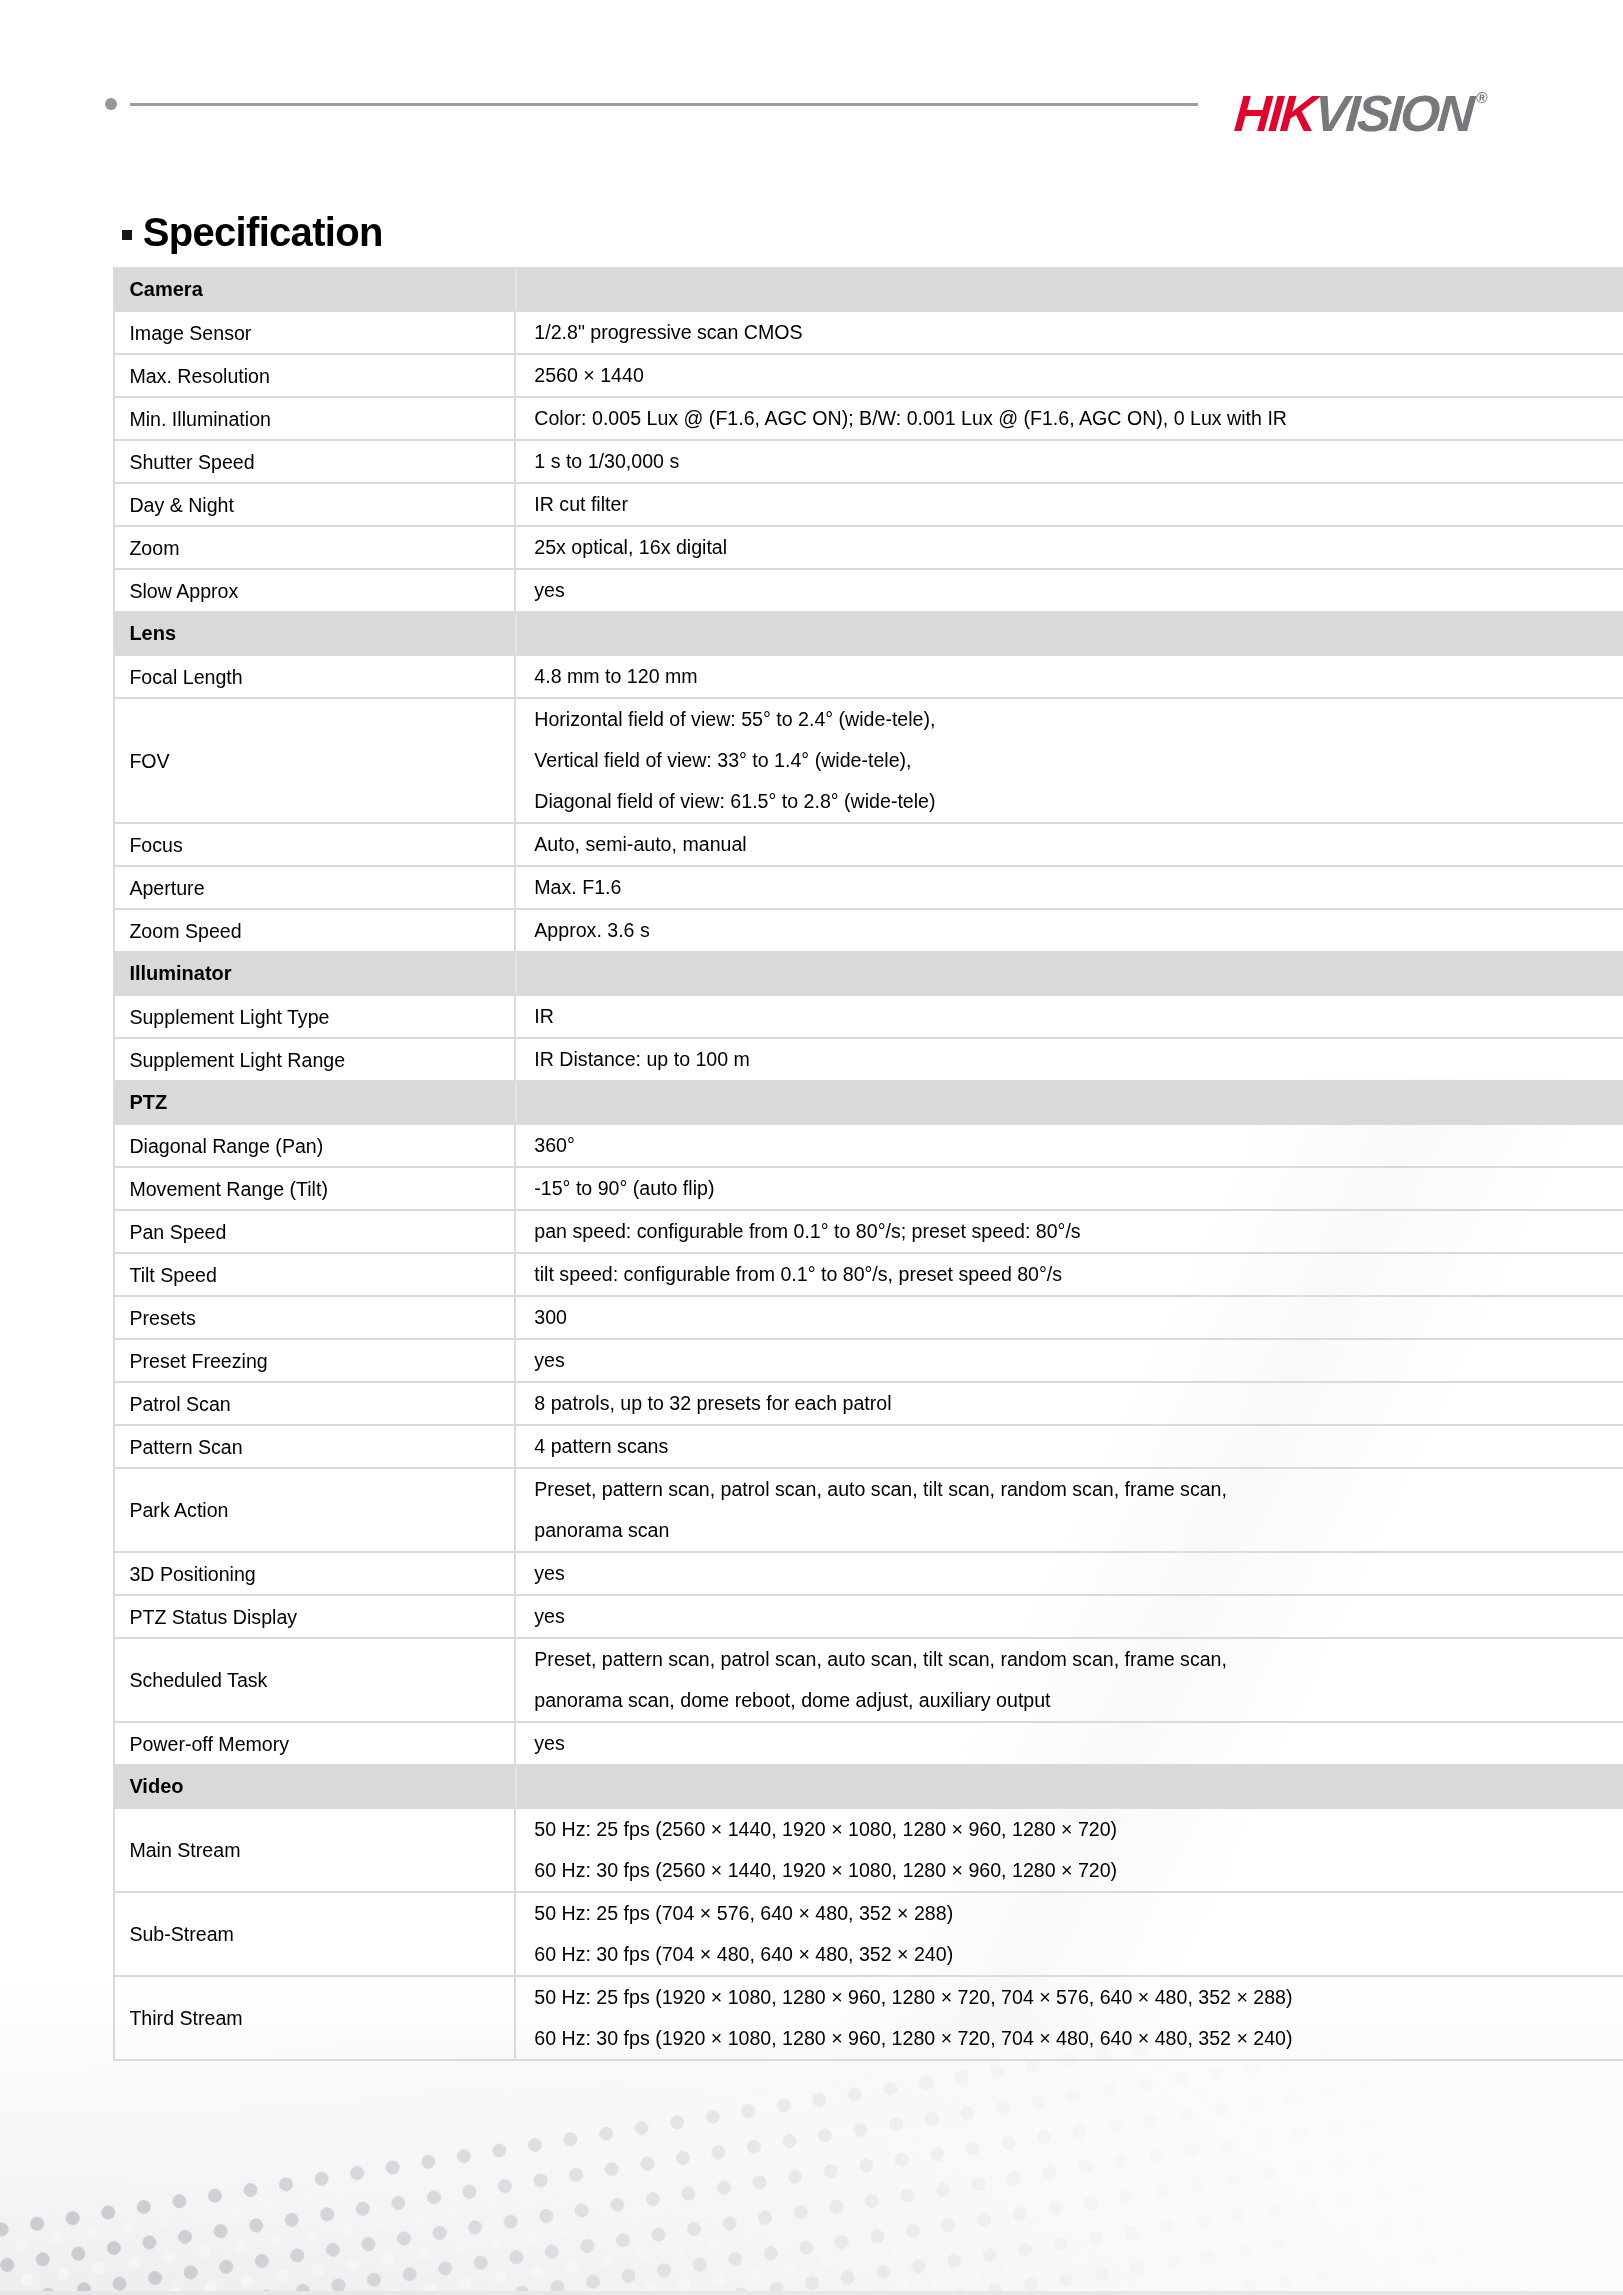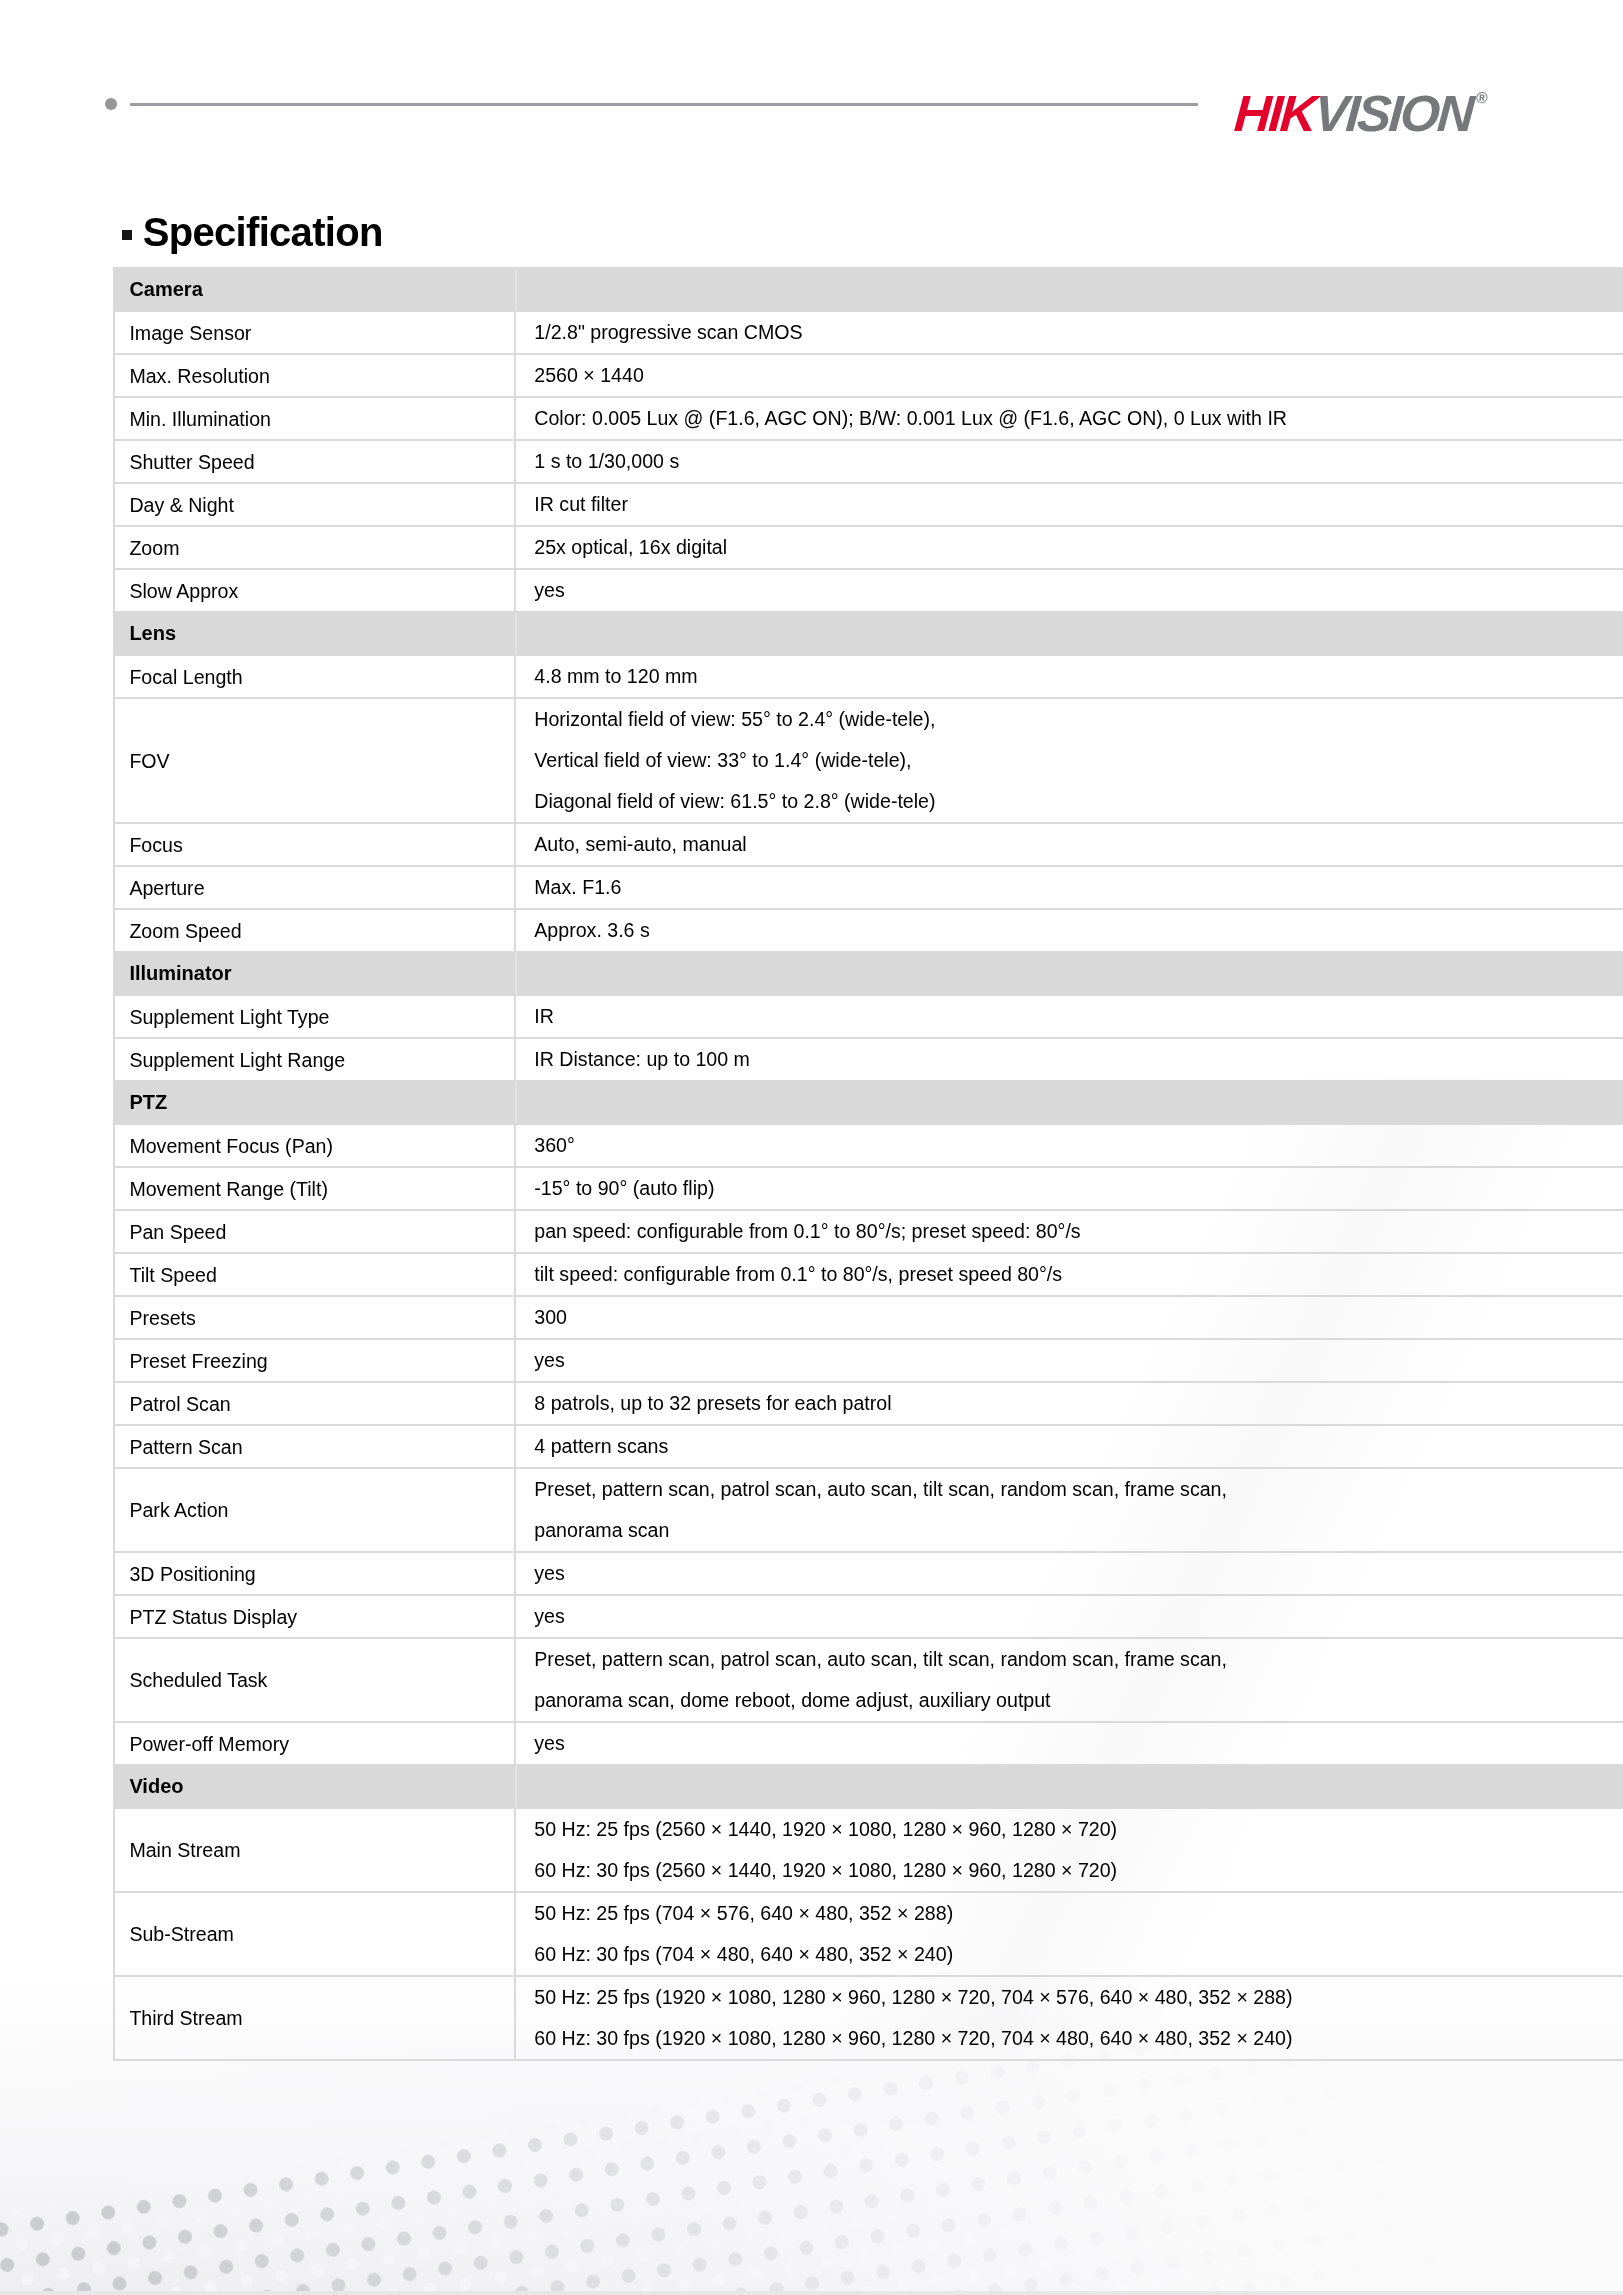--- a/index.html
+++ b/index.html
@@ -221,21 +221,21 @@
         <tr>
           <td class="label-cell">Supplement Light Range</td>
           <td class="value-cell">
             <div class="value-line">IR Distance: up to 100 m</div>
           </td>
         </tr>
         <tr>
           <td colspan="2" class="section-cell">PTZ</td>
         </tr>
         <tr>
-          <td class="label-cell">Movement Focus (Pan)</td>
+          <td class="label-cell">Diagonal Range (Pan)</td>
           <td class="value-cell">
             <div class="value-line">360°</div>
           </td>
         </tr>
         <tr>
           <td class="label-cell">Movement Range (Tilt)</td>
           <td class="value-cell">
             <div class="value-line">-15° to 90° (auto flip)</div>
           </td>
         </tr>

